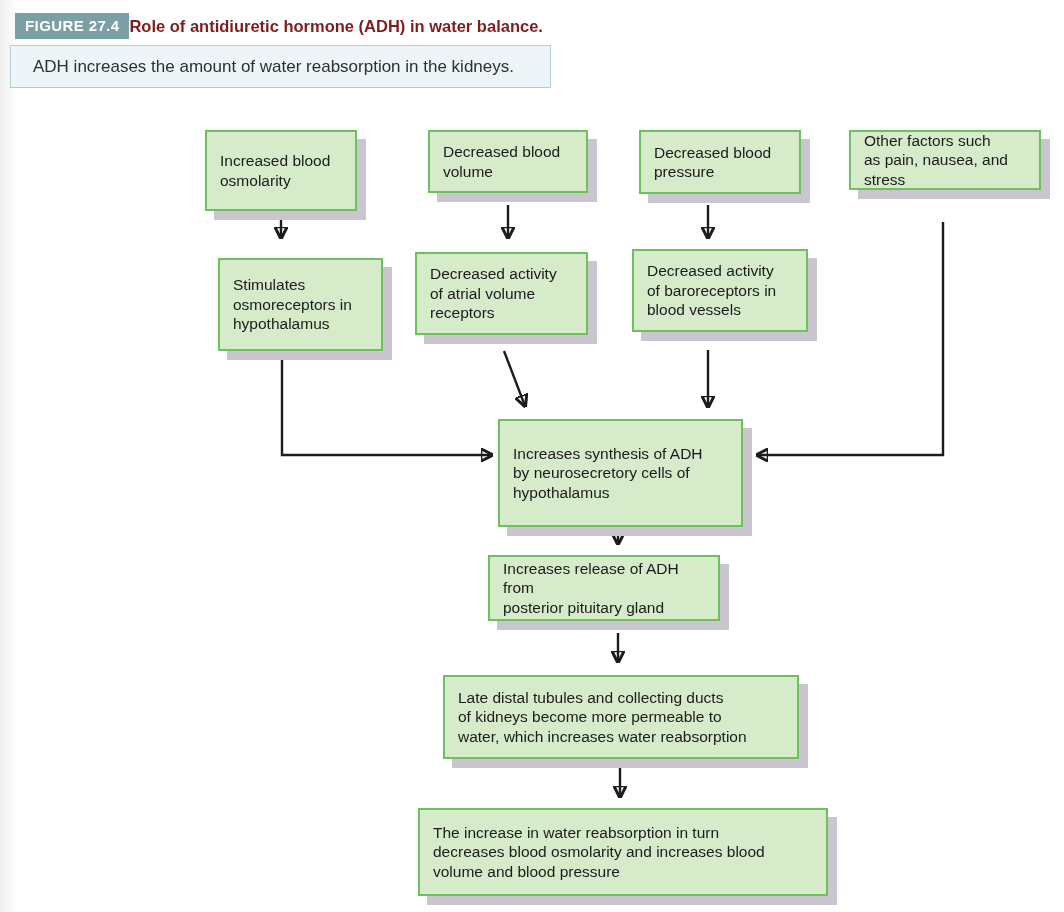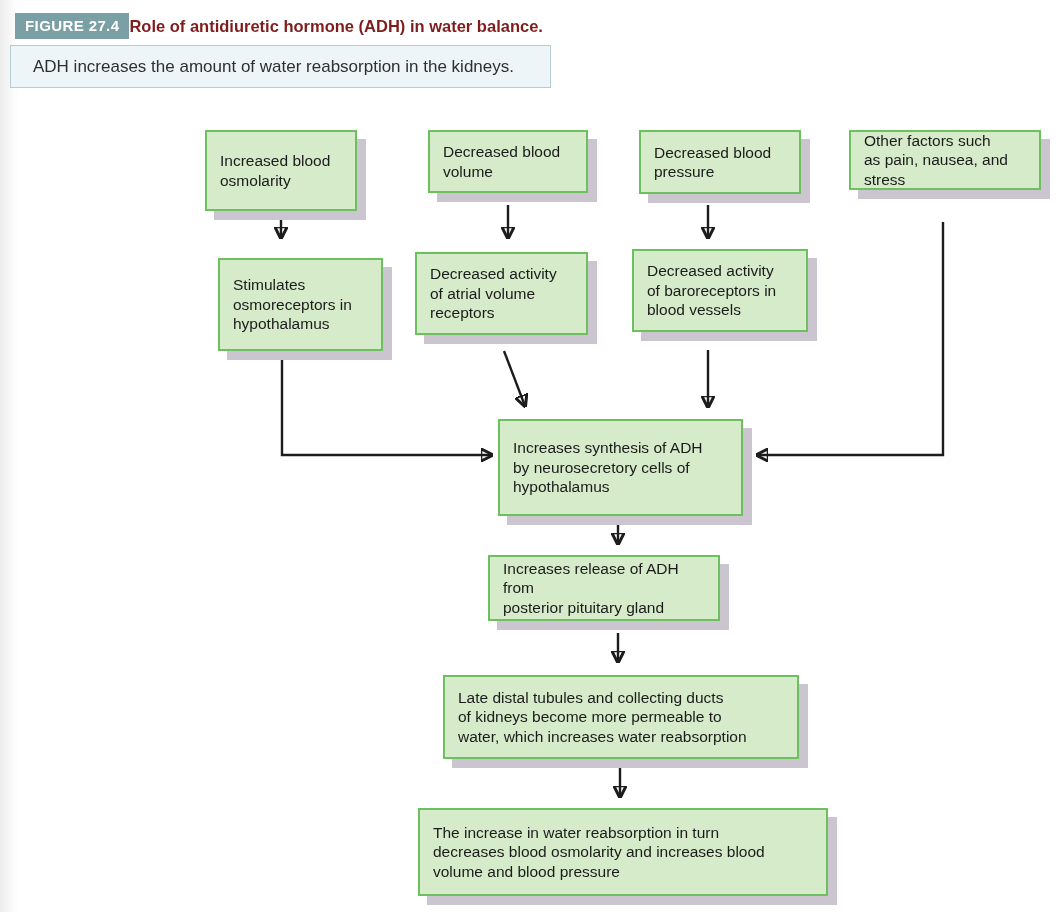--- a/index.html
+++ b/index.html
@@ -36,21 +36,21 @@
   .arrows{position:absolute;left:0;top:0;pointer-events:none;}
   .arrows path{stroke:#1c1c1c;stroke-width:2.4;fill:none;}
   
   .n0{left:205px;top:130px;width:152px;height:81px;}
   .n1{left:428px;top:130px;width:160px;height:63px;}
   .n2{left:639px;top:130px;width:162px;height:64px;}
   .n3{left:849px;top:130px;width:192px;height:60px;}
   .n4{left:218px;top:252px;width:165px;height:93px;margin-top:6px;}
   .n5{left:415px;top:252px;width:173px;height:83px;}
   .n6{left:632px;top:249px;width:176px;height:83px;}
-  .n7{left:498px;top:419px;width:245px;height:97px;}
+  .n7{left:498px;top:419px;width:245px;height:108px;}
   .n8{left:488px;top:555px;width:232px;height:66px;}
   .n9{left:443px;top:675px;width:356px;height:84px;}
   .n10{left:418px;top:808px;width:410px;height:88px;}
 </style>
 </head>
 <body>
 
 <div class="page">
   <div class="page-edge"></div>
 

